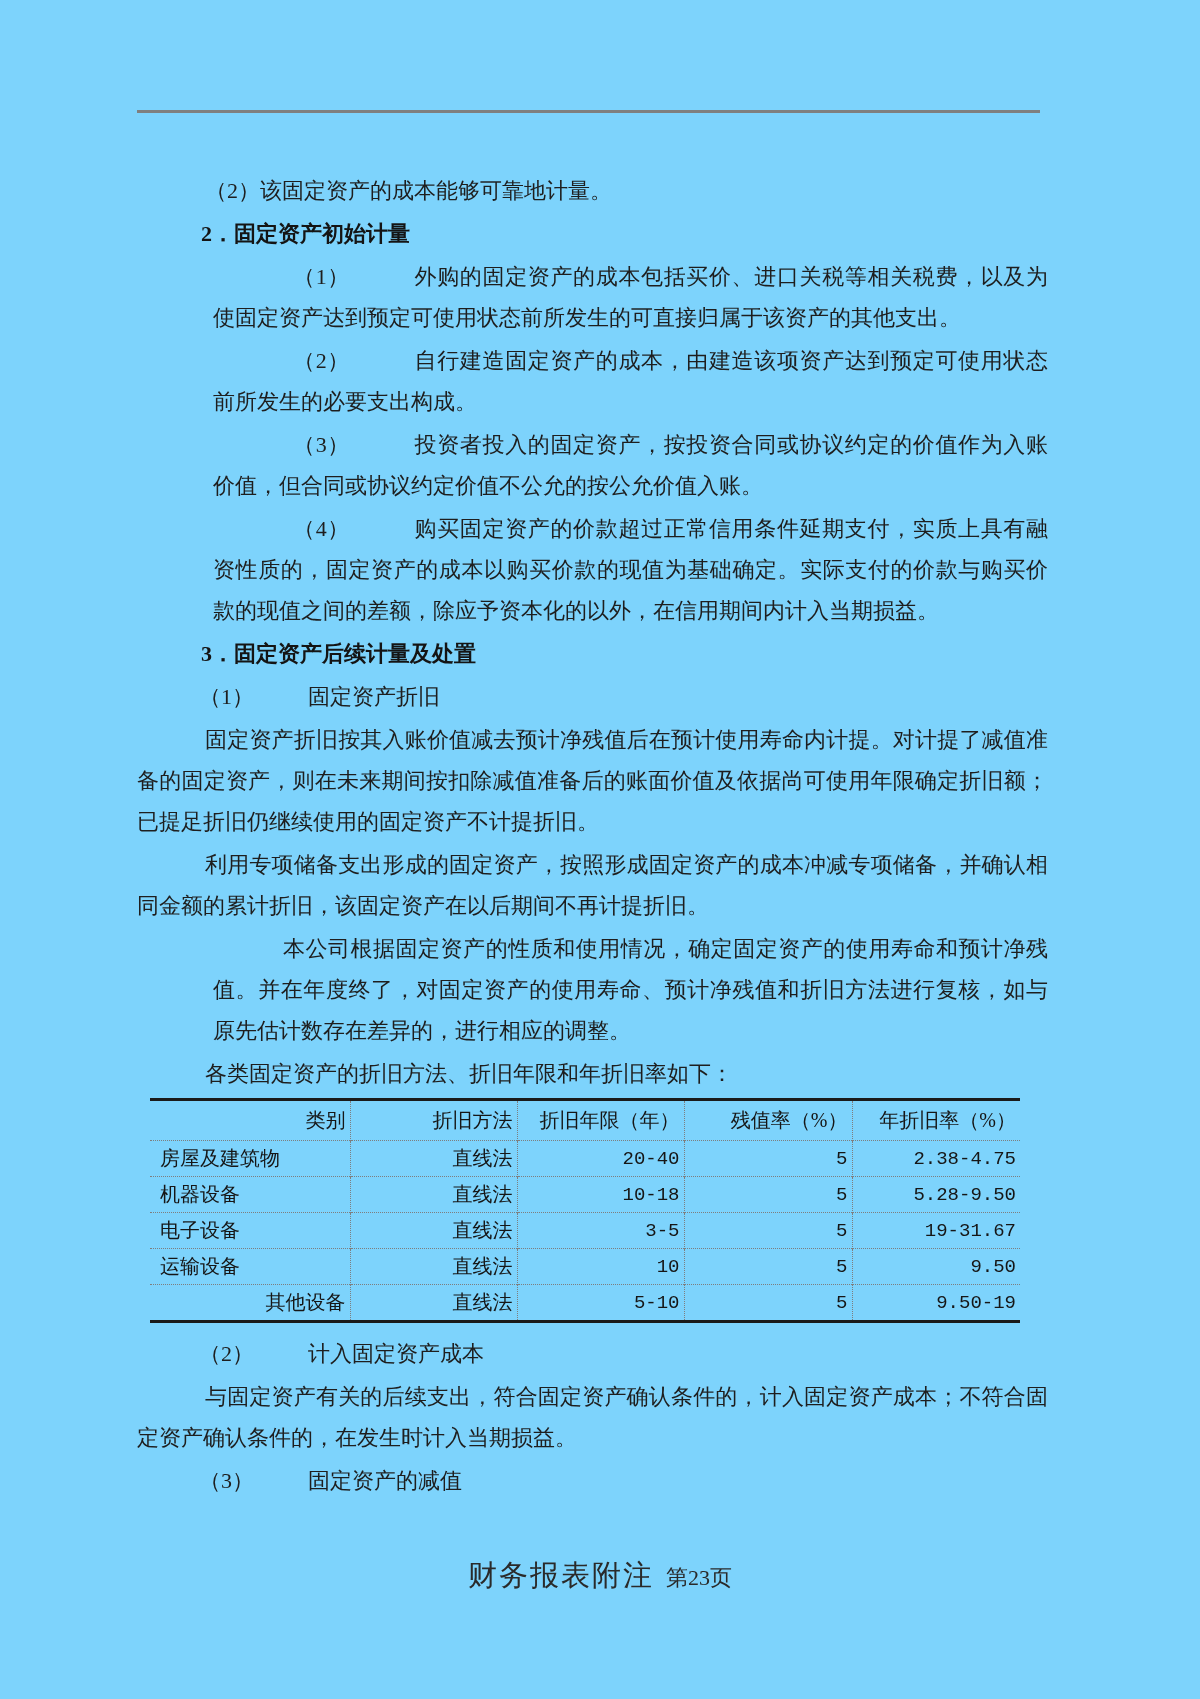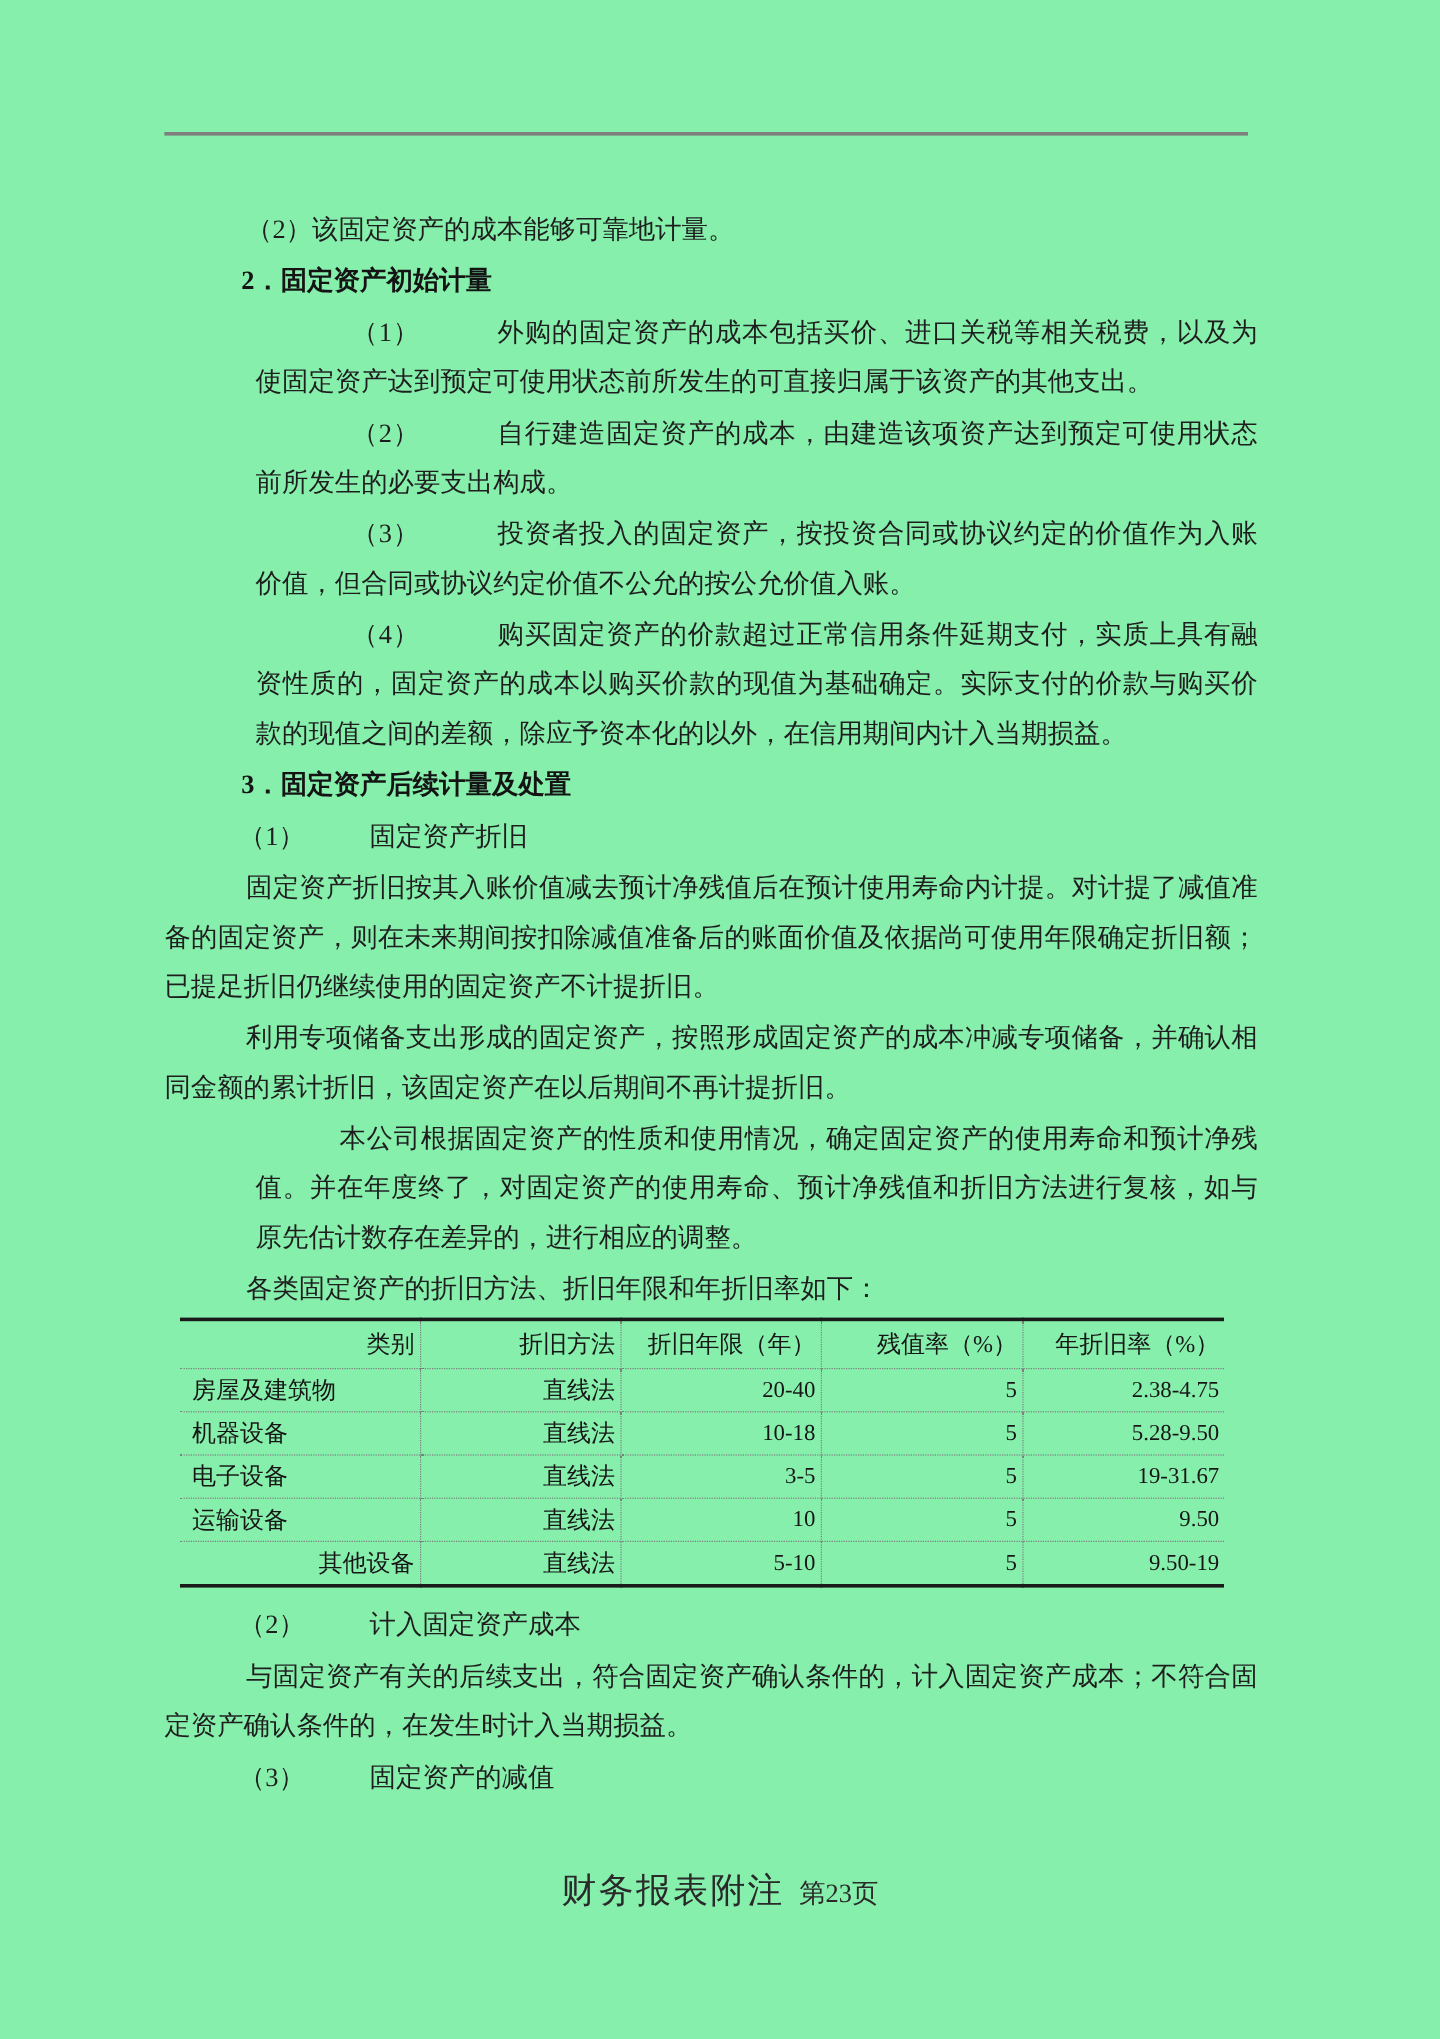--- a/index.html
+++ b/index.html
@@ -1,19 +1,19 @@
 <!DOCTYPE html>
 <html><head>
 <meta charset="utf-8">
 <style>
   html,body { margin:0; padding:0; background:#ffffff; }
   .page {
     position:relative;
     width:1200px; height:1699px;
-    background:#86efac;
+    background:#7dd3fc;
     overflow:hidden;
     font-family:"Liberation Serif","DejaVu Serif",serif;
     color:#1e1e1e;
   }
   .top-rule {
     position:absolute; left:137px; top:110px;
     width:903px; height:0;
     border-top:3px solid #7f7f7f;
   }
   .content {
@@ -56,21 +56,21 @@
     border-right:1px dotted #7e7e7e;
     text-align:right;
   }
   .dep-table th { height:39px; }
   .dep-table td { height:35px; }
   .dep-table th:last-child, .dep-table td:last-child { border-right:none; }
   .dep-table tr { border-bottom:1px dotted #7e7e7e; }
   .dep-table tr:last-child { border-bottom:none; }
   .dep-table td.cat { text-align:left; padding-left:10px; }
   .dep-table td.cat-indent { text-align:right; padding-left:48px; }
-  .dep-table .num { font-family:Liberation Serif, serif; font-size:19px; }
+  .dep-table .num { font-family:Liberation Mono, monospace; font-size:19px; }
   .dep-table col.c1 { width:200px; }
   .dep-table col.c2 { width:167px; }
   .dep-table col.c3 { width:167px; }
   .dep-table col.c4 { width:168px; }
   .dep-table col.c5 { width:168px; }
 
   .footer {
     position:absolute; left:0; top:1556px; width:1200px;
     text-align:center; color:#2a2a2a;
   }

